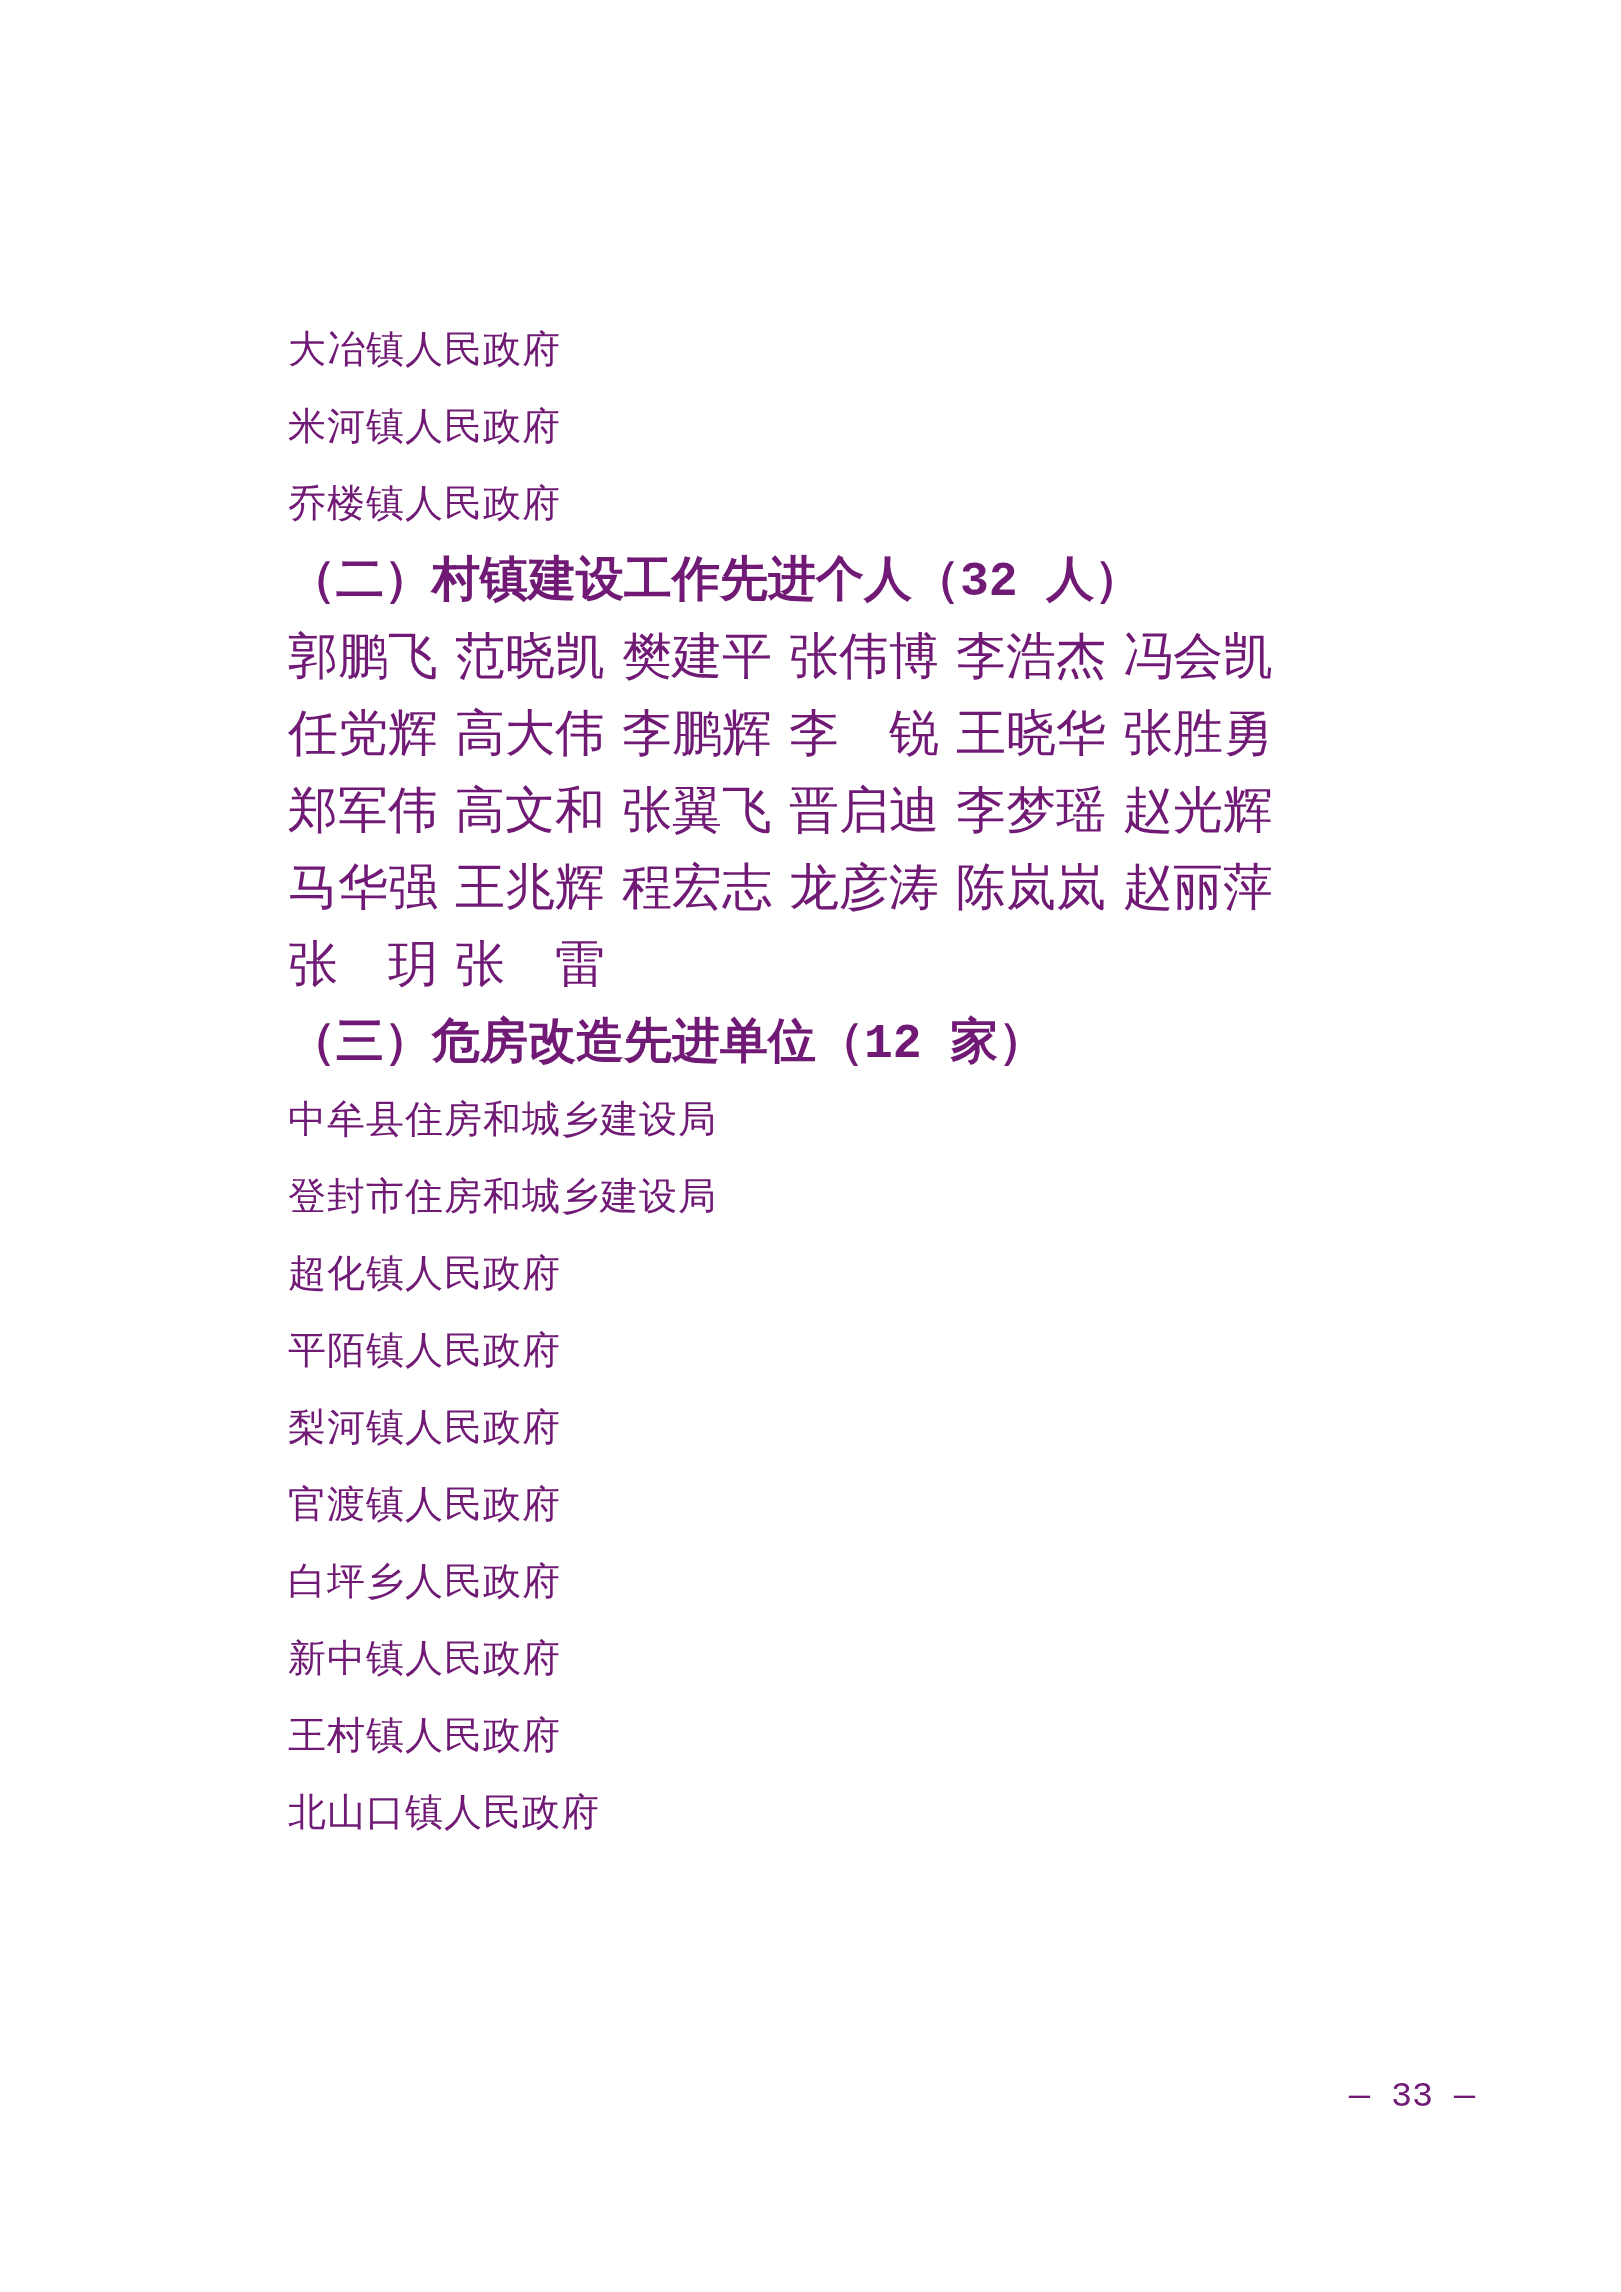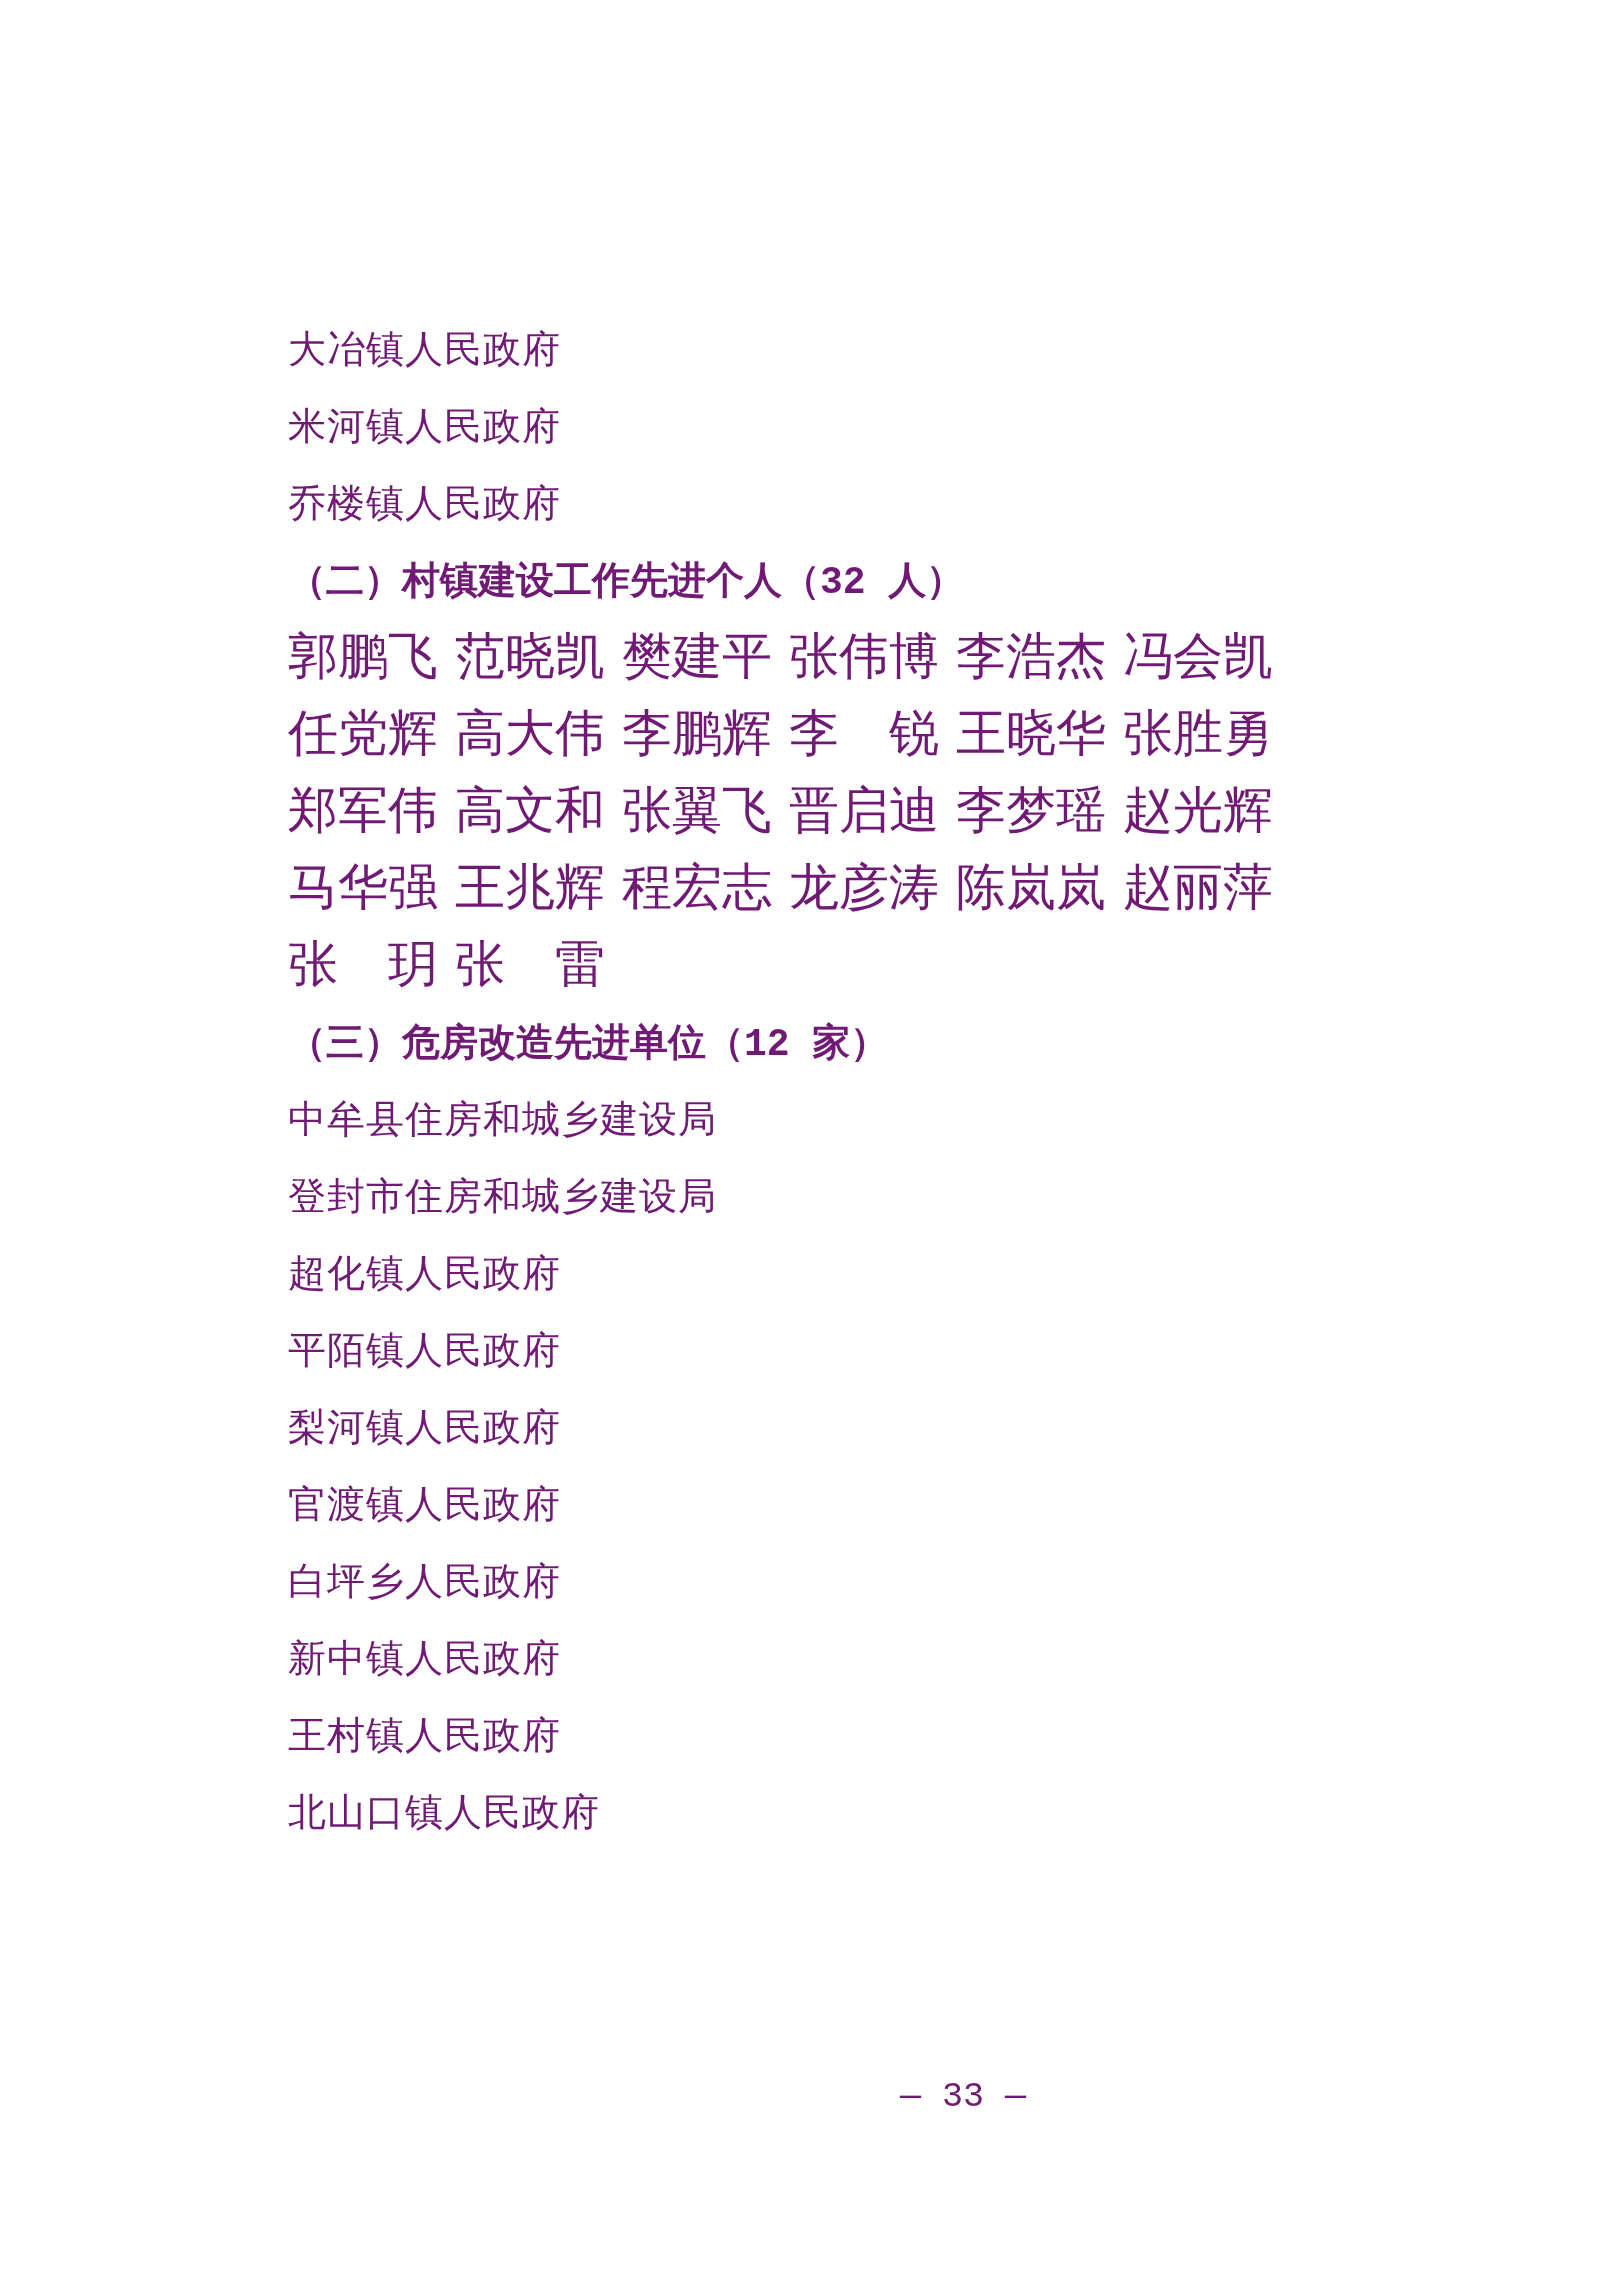--- a/index.html
+++ b/index.html
@@ -27,21 +27,21 @@
     font-size: 38px;
     line-height: 77px;
     letter-spacing: 1px;
     white-space: pre;
   }
   .indent {
     text-indent: 0;
     padding-left: 3.9px;
   }
   .heading {
-    font-size: 38px;
+    font-size: 48px;
     line-height: 77px;
     font-weight: 600;
     padding-left: 3.9px;
     white-space: pre;
   }
   .names-row {
     display: flex;
     font-size: 50px;
     line-height: 77px;
     padding-left: 3.9px;
@@ -49,21 +49,21 @@
   .names-row .cell {
     width: 167px;
     flex: 0 0 167px;
     white-space: pre;
   }
   .footer {
     position: absolute;
     left: 0;
     top: 2053px;
     width: 1475px;
-    text-align: center;
+    text-align: right;
     font-size: 35px;
   }
   .footer-inner {
     display: inline-block;
     margin-left: 451px;
     white-space: pre;
   }
 </style>
 </head>
 <body>

